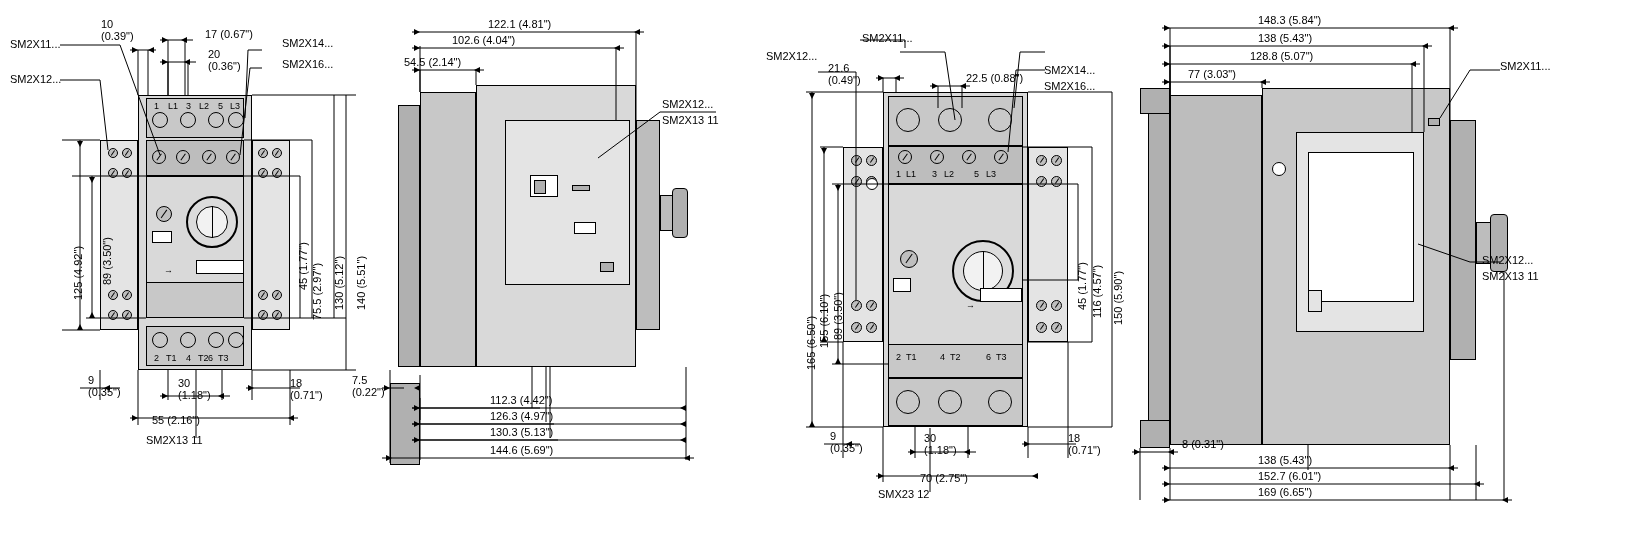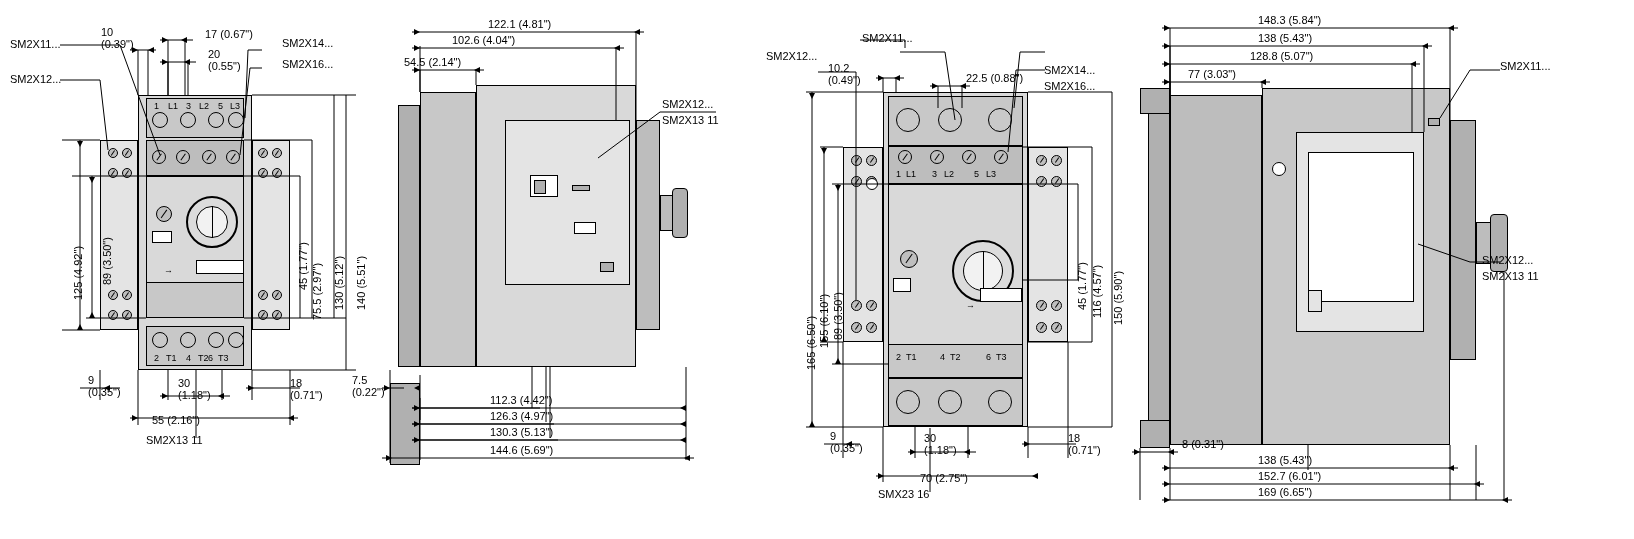--- a/index.html
+++ b/index.html
@@ -109,25 +109,25 @@
       <path d="M196 438 L196 370"></path>
     </g>
   </svg>
 
   <div class="lbl" style="left:10px;top:38px;">SM2X11...</div>
   <div class="lbl" style="left:10px;top:73px;">SM2X12...</div>
   <div class="lbl" style="left:282px;top:37px;">SM2X14...</div>
   <div class="lbl" style="left:282px;top:58px;">SM2X16...</div>
   <div class="lbl" style="left:146px;top:434px;">SM2X13 11</div>
 
-  <div class="lbl" style="left:101px;top:26px;white-space:pre;">10
+  <div class="lbl" style="left:101px;top:18px;white-space:pre;">10
 (0.39")</div>
   <div class="lbl" style="left:205px;top:28px;">17 (0.67")</div>
   <div class="lbl" style="left:208px;top:48px;white-space:pre;">20
-(0.55")</div>
+(0.36")</div>
 
   <svg width="420" height="539">
     <g stroke="#000" stroke-width="1" fill="none">
 
       <line x1="138" y1="50" x2="138" y2="95"></line>
       <line x1="148" y1="50" x2="148" y2="95"></line>
       <line x1="168" y1="40" x2="168" y2="95"></line>
       <line x1="185" y1="40" x2="185" y2="95"></line>
       <line x1="168" y1="62" x2="168" y2="95"></line>
       <line x1="188" y1="62" x2="188" y2="95"></line>
@@ -363,33 +363,33 @@
       <path d="M818 72 L856 72 L856 300"></path>
       <path d="M1045 52 L1020 52 L1014 108"></path>
       <path d="M1045 70 L1016 70 L1008 152"></path>
       <path d="M930 492 L930 428"></path>
     </g>
   </svg>
   <div class="lbl" style="left:862px;top:32px;">SM2X11...</div>
   <div class="lbl" style="left:766px;top:50px;">SM2X12...</div>
   <div class="lbl" style="left:1044px;top:64px;">SM2X14...</div>
   <div class="lbl" style="left:1044px;top:80px;">SM2X16...</div>
-  <div class="lbl" style="left:878px;top:488px;">SMX23 16</div>
+  <div class="lbl" style="left:878px;top:488px;">SMX23 12</div>
 
   <svg width="1634" height="539">
     <g stroke="#000" stroke-width="1" fill="none">
       <line x1="883" y1="78" x2="883" y2="92"></line>
       <line x1="896" y1="78" x2="896" y2="92"></line>
       <line x1="938" y1="86" x2="938" y2="108"></line>
       <line x1="962" y1="86" x2="962" y2="108"></line>
       <line x1="876" y1="78" x2="904" y2="78"></line>
       <line x1="930" y1="86" x2="970" y2="86"></line>
     </g>
   </svg>
-  <div class="lbl" style="left:828px;top:62px;white-space:pre;">10.2
+  <div class="lbl" style="left:828px;top:62px;white-space:pre;">21.6
 (0.49")</div>
   <div class="lbl" style="left:966px;top:72px;">22.5 (0.88")</div>
   <div class="arrowR" style="left:878px;top:75px;"></div>
   <div class="arrowL" style="left:894px;top:75px;"></div>
   <div class="arrowR" style="left:932px;top:83px;"></div>
   <div class="arrowL" style="left:960px;top:83px;"></div>
 
   <svg width="1634" height="539">
     <g stroke="#000" stroke-width="1" fill="none">
       <line x1="806" y1="92" x2="883" y2="92"></line>

